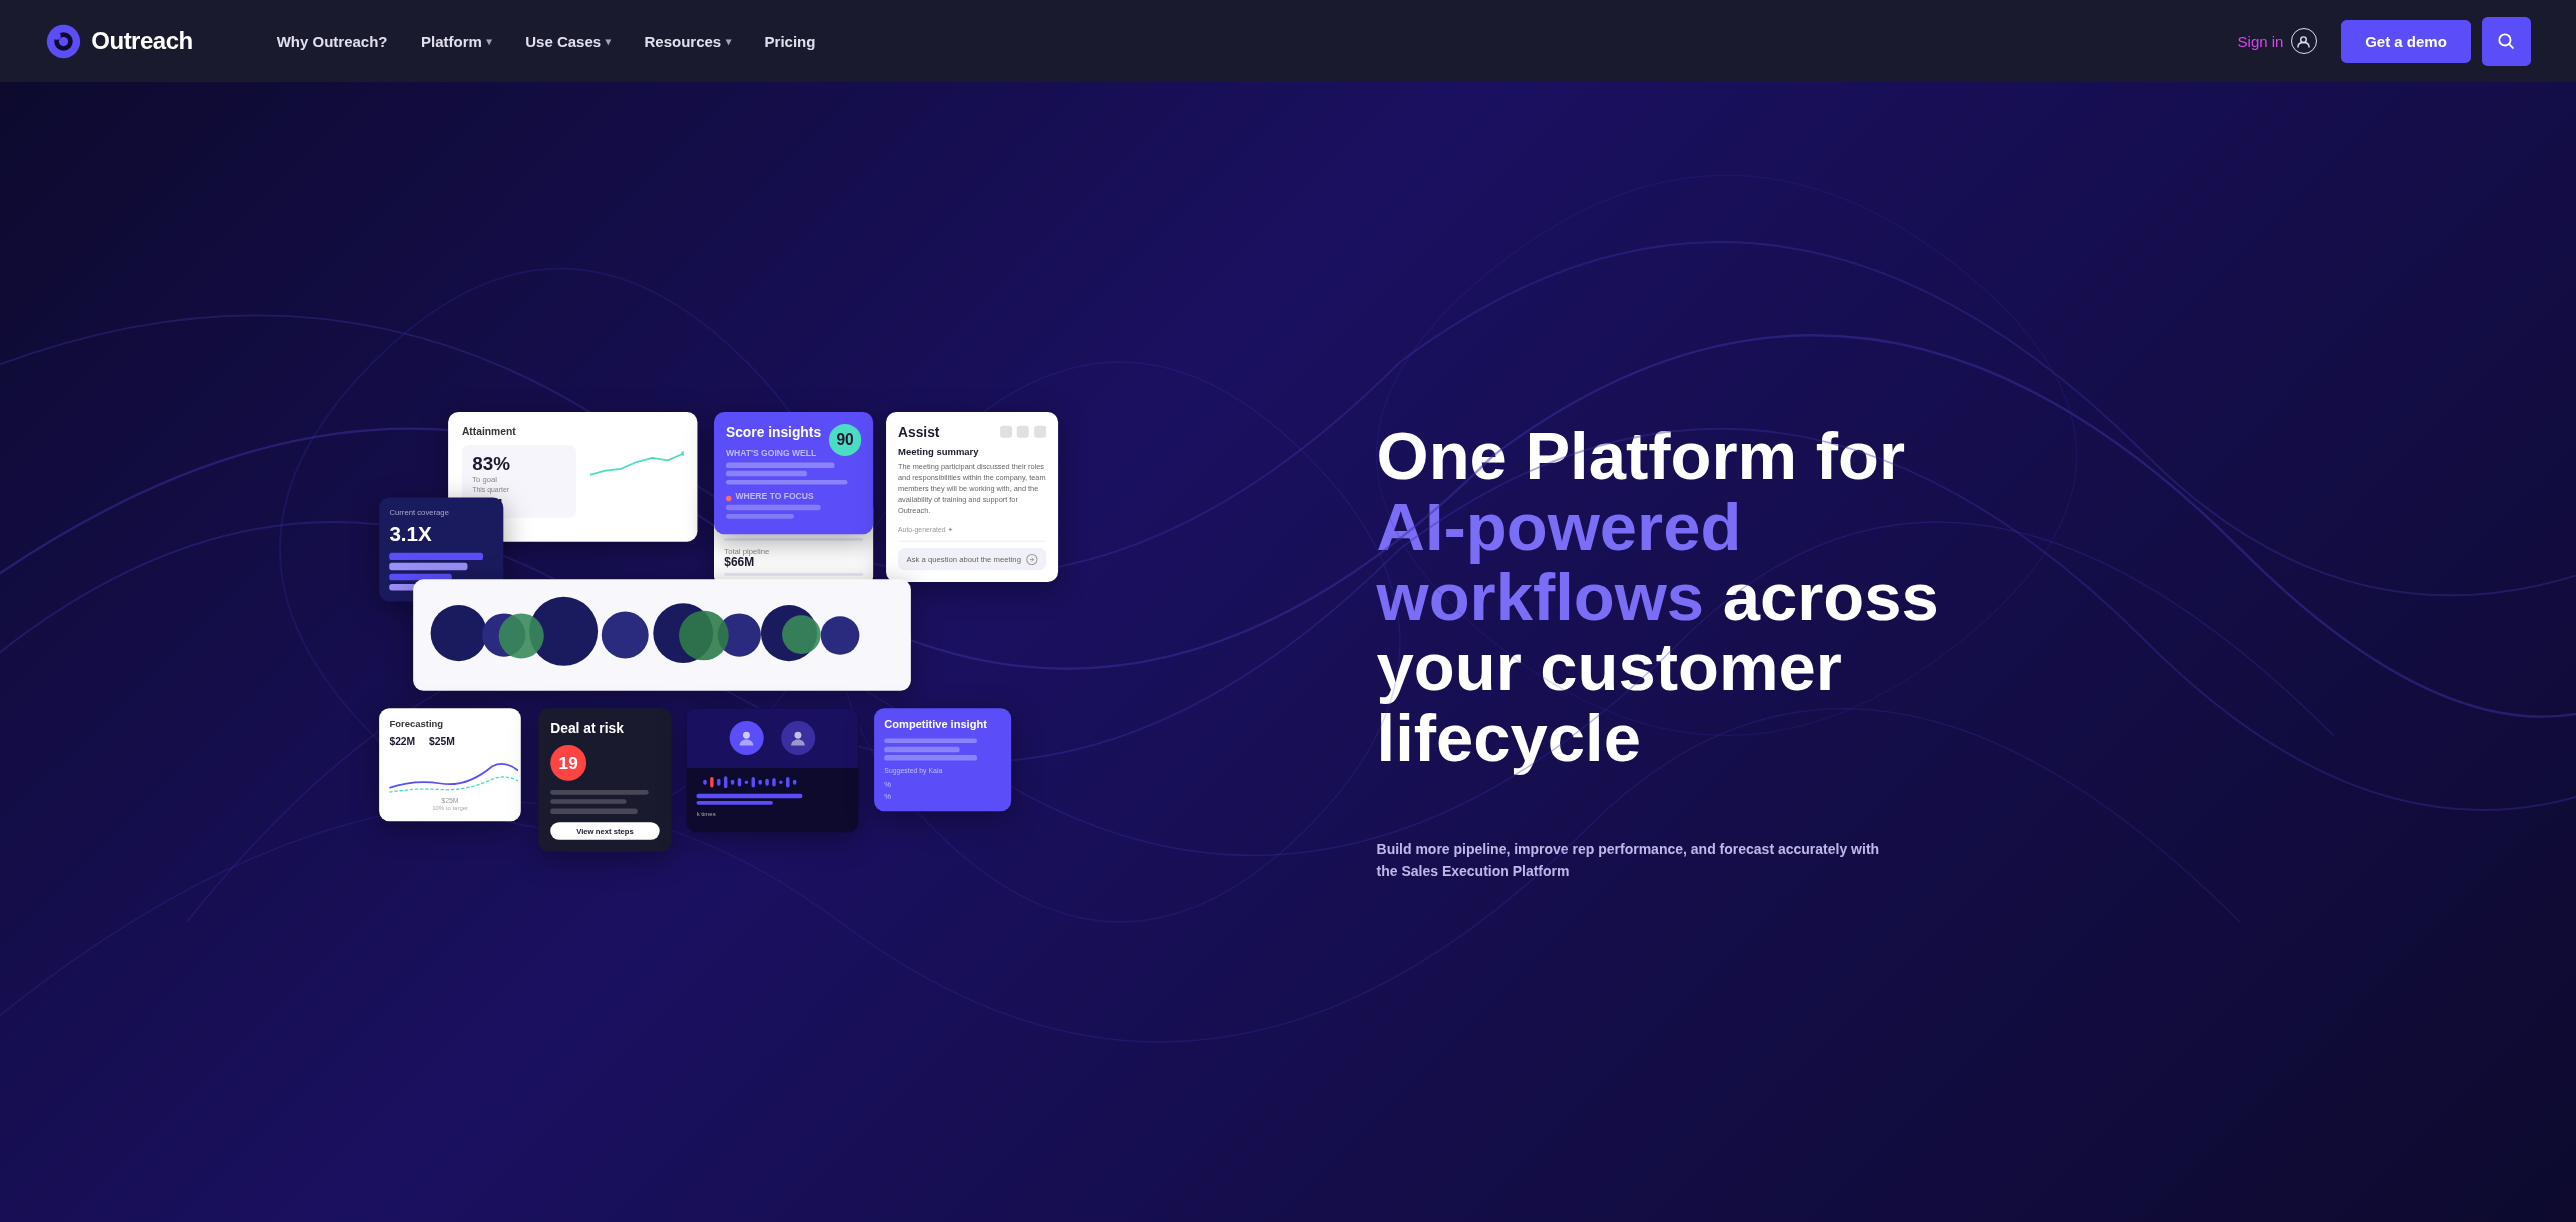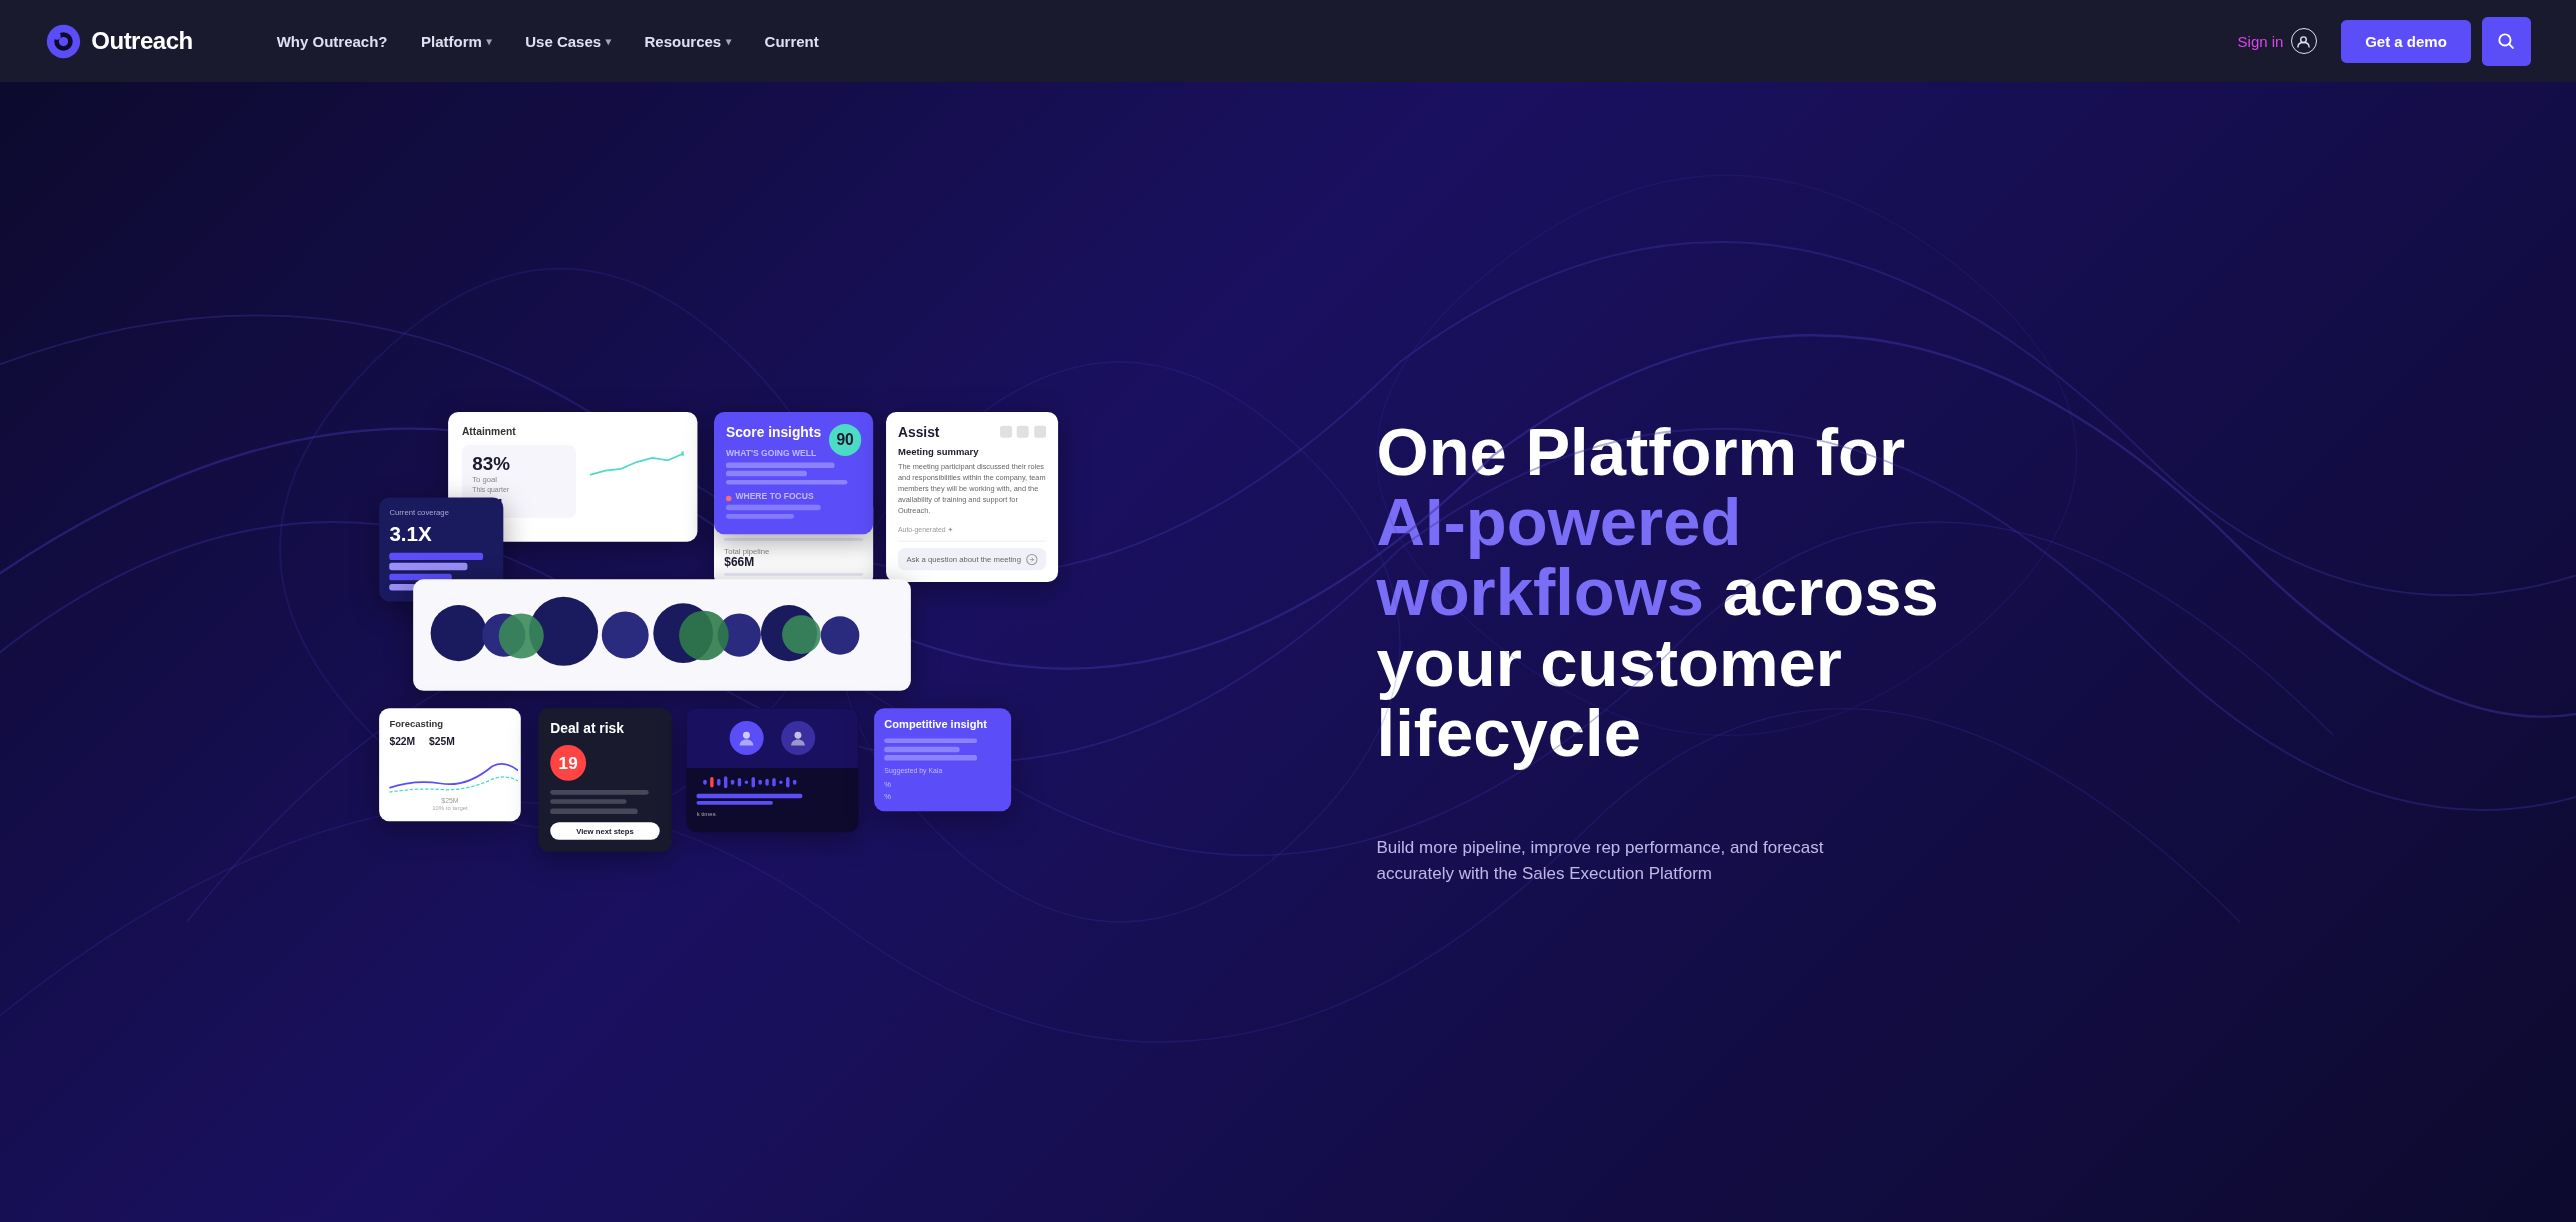--- a/index.html
+++ b/index.html
@@ -151,22 +151,22 @@
     .hero-headline {
       font-size: 67px;
       font-weight: 800;
       line-height: 1.05;
       color: #fff;
       margin-bottom: 28px;
     }
     .hero-headline .ai-powered { color: #7b6ef6; }
     .hero-headline .workflows { color: #7b6ef6; }
     .hero-subtext {
-      font-size: 17px;
-      font-weight: 400;
+      font-size: 14px;
+      font-weight: 700;
       color: #c0b8e8;
       line-height: 1.55;
       max-width: 523px;
       margin-top: 38px;
     }
 
     
     .mockup-container {
       position: relative;
       width: 653px;
@@ -450,21 +450,21 @@
     </div>
     <div class="nav-link">
       <span>Use Cases</span>
       <span class="chevron">▾</span>
     </div>
     <div class="nav-link">
       <span>Resources</span>
       <span class="chevron">▾</span>
     </div>
     <div class="nav-link">
-      <span>Current</span>
+      <span>Pricing</span>
     </div>
   </div>
 
   <div class="nav-right">
     <div class="sign-in-btn">
       <span>Sign in</span>
       <div class="user-icon">
         <svg width="13" height="13" viewBox="0 0 14 14" fill="none">
           <circle cx="7" cy="5" r="3" stroke="#e0e0f0" stroke-width="1.5"></circle>
           <path d="M1 13c0-3.314 2.686-5 6-5s6 1.686 6 5" stroke="#e0e0f0" stroke-width="1.5" stroke-linecap="round"></path>

